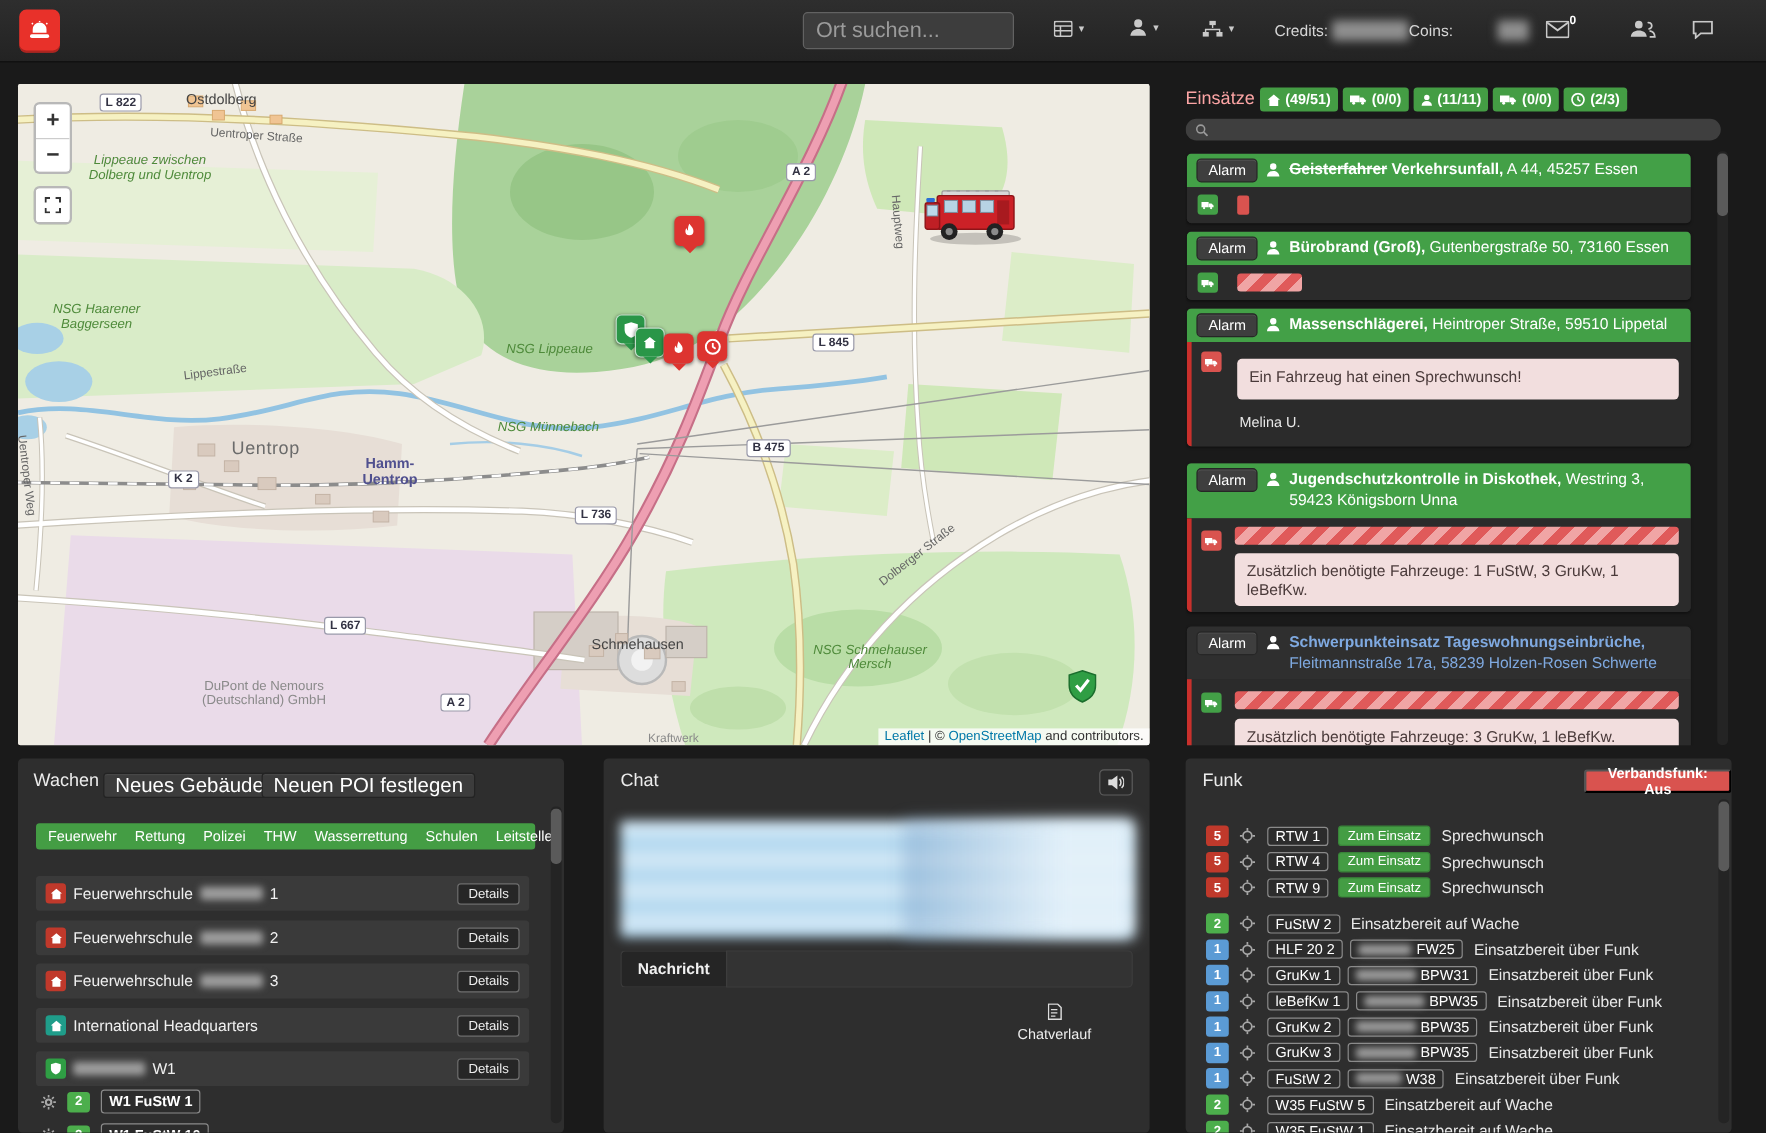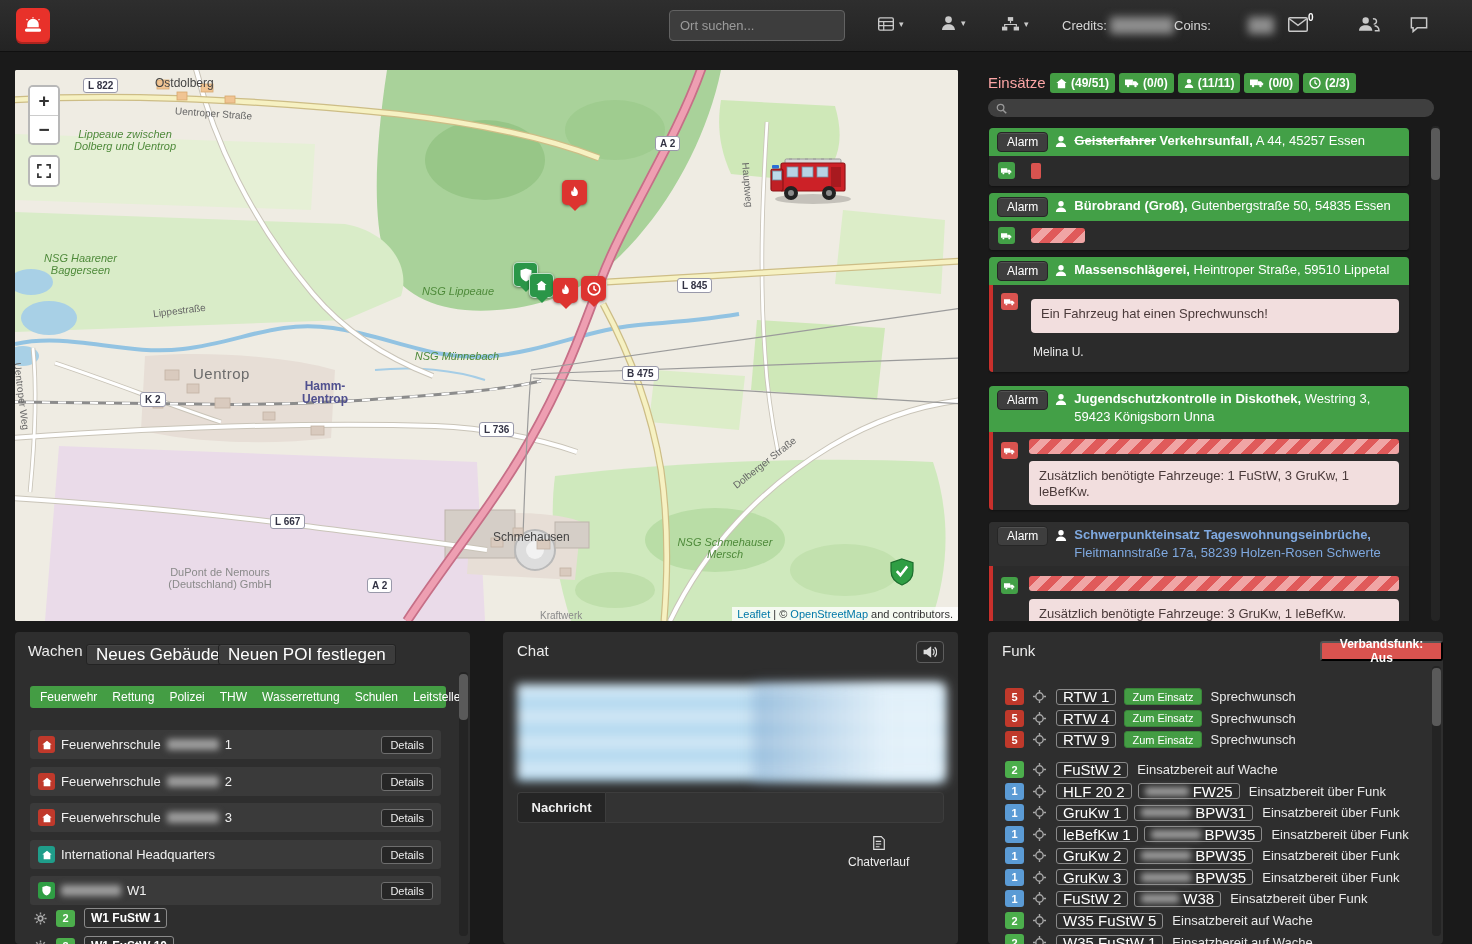--- a/index.html
+++ b/index.html
@@ -7,21 +7,21 @@
   body { position:relative; overflow:hidden; background:#1a1a1a;
          font-family:"Liberation Sans", sans-serif; color:#eee; }
 
   
   .navbar { position:absolute; left:0; top:0; width:1472px; height:52px;
             background:linear-gradient(#2e2e2e,#232323); border-bottom:1px solid #101010; }
   .logo { position:absolute; left:16px; top:8px; width:34px; height:36px; background:#e8312a;
           border-radius:6px; display:flex; align-items:center; justify-content:center; color:#fff;
           box-shadow:inset 0 -2px rgba(0,0,0,.25); }
   .nav-search { position:absolute; left:669px; top:10px; width:176px; height:31px; background:#3d3d3d;
-          border:1px solid #626262; border-radius:4px; color:#ddd; padding:0 10px; font-size:13px; outline:none; }
+          border:1px solid #626262; border-radius:4px; color:#ddd; padding:0 10px; font-size:18px; outline:none; }
   .nav-search::placeholder { color:#9b9b9b; }
   .nav-item { position:absolute; display:flex; align-items:center; gap:5px; color:#c9c9c9; cursor:pointer; }
   .caret { font-size:9px; color:#c9c9c9; }
   .nav-text { position:absolute; color:#d6d6d6; font-size:13px; }
   .navblur { position:absolute; background:#8f8f8f; border-radius:2px; filter:blur(4px); }
   .mailbadge { position:absolute; color:#fff; font-size:10px; font-weight:bold; }
 
   
   .map { position:absolute; left:15px; top:70px; width:943px; height:551px; background:#efece3;
          overflow:hidden; border-radius:2px; }
@@ -112,21 +112,21 @@
   .chatlog { position:absolute; display:flex; align-items:center; gap:5px; color:#eee; font-size:12px; cursor:pointer;flex-direction:column; }
 
   
   .redpill { position:absolute; background:#d9534f; border-radius:3px; color:#fff; font-size:12px; font-weight:bold;
          display:flex; align-items:center; padding:0 8px; height:20px; cursor:pointer; }
   .frow { position:absolute; left:0; right:16px; height:19px; display:flex; align-items:center; }
   .fms { display:inline-flex; align-items:center; justify-content:center; width:19px; height:17px; border-radius:3px;
          color:#fff; font-size:11px; font-weight:bold; flex:0 0 auto; margin-left:17px; }
   .fms5 { background:#c0392b; } .fms2 { background:#4cae4c; } .fms1 { background:#5b9bd5; }
   .cross { color:#a8a8a8; display:inline-flex; margin-left:9px; cursor:pointer; flex:0 0 auto; }
-  .vbtn { background:#2c2c2c; border:1px solid #8a8a8a; border-radius:3px; color:#fff; font-size:15px;
+  .vbtn { background:#2c2c2c; border:1px solid #8a8a8a; border-radius:3px; color:#fff; font-size:12px;
          padding:1px 6px; height:16px; display:inline-flex; align-items:center; gap:4px; cursor:pointer;
          white-space:nowrap; margin-left:10px; }
   .vbtn.bold { font-weight:bold; font-size:12px; height:20px; margin-left:0; }
   .gbtn { background:#449d44; border:1px solid #398439; border-radius:3px; color:#fff; font-size:11px;
          padding:1px 7px; height:17px; cursor:pointer; white-space:nowrap; margin-left:8px; }
   .fstatus { color:#e9e9e9; font-size:13px; white-space:nowrap; margin-left:9px; }
 </style>
 </head>
 <body>
 
@@ -496,21 +496,21 @@
       <span style="position:absolute;left:42px;top:7px;width:10px;height:16px;background:#d9534f;border-radius:2px"></span>
     </div>
   </div>
 
   <div class="mcard" style="top:123px;height:57px">
     <div class="mhead">
       <button class="alarm">Alarm</button>
       <svg class="hicon" width="12" height="13" fill="currentColor">
           <use href="#i-person"></use>
         </svg>
-      <a class="mtitle"><b>Bürobrand (Groß),</b><span> Gutenbergstraße 50, 54835 Essen</span></a>
+      <a class="mtitle"><b>Bürobrand (Groß),</b><span> Gutenbergstraße 50, 73160 Essen</span></a>
     </div>
     <div class="mbody" style="height:29px">
       <span class="sicon" style="left:9px;top:6px;background:#43a047">
           <svg width="11" height="8" fill="currentColor">
             <use href="#i-truck"></use>
           </svg>
         </span>
       <span class="stripebar" style="left:42px;top:7px;width:54px"></span>
     </div>
   </div>

